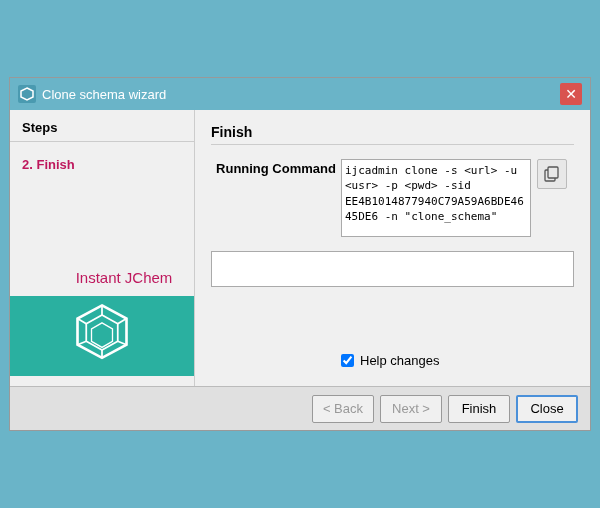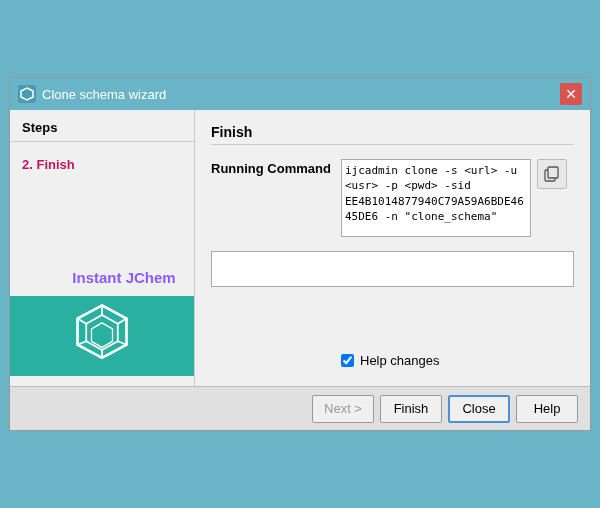--- a/index.html
+++ b/index.html
@@ -90,23 +90,23 @@
     }
     .step-item.active {
       font-weight: bold;
       color: #be185d;
     }
     .sidebar-logo-area {
       margin-top: auto;
       padding: 10px 0 0 0;
     }
     .instant-jchem-text {
-      color: #8b5cf6;
+      color: #be185d;
       font-size: 15px;
-      font-weight: 700;
+      font-weight: 400;
       text-align: center;
       padding: 10px 0;
       margin-left: 44px;
     }
     .logo-bg {
       background: #2ab0a0;
       height: 80px;
       display: flex;
       align-items: center;
       justify-content: center;
@@ -129,20 +129,21 @@
       display: flex;
       align-items: flex-start;
       margin-bottom: 14px;
     }
     .form-label {
       width: 130px;
       font-weight: 600;
       font-size: 13px;
       padding-top: 2px;
       flex-shrink: 0;
+      text-align: center;
     }
     .command-wrapper {
       display: flex;
       align-items: flex-start;
       gap: 6px;
       flex: 1;
     }
     .command-textarea {
       width: 190px;
       height: 78px;
@@ -291,18 +292,18 @@
       </div>
 
       <div class="checkbox-row">
         <input type="checkbox" id="applyChk" checked="" style="">
         <label for="applyChk">Help changes</label>
       </div>
     </div>
   </div>
 
   <div class="footer">
+    <button class="footer-btn" disabled="">&lt; Back</button>
     <button class="footer-btn" disabled="">Next &gt;</button>
     <button class="footer-btn">Finish</button>
     <button class="footer-btn highlighted">Close</button>
-    <button class="footer-btn">Help</button>
   </div>
 </div>
 
 </body></html>

